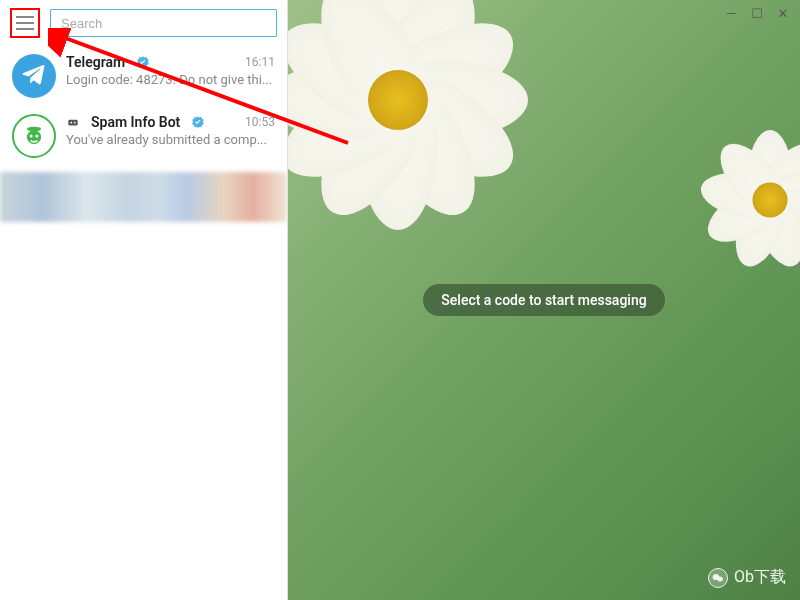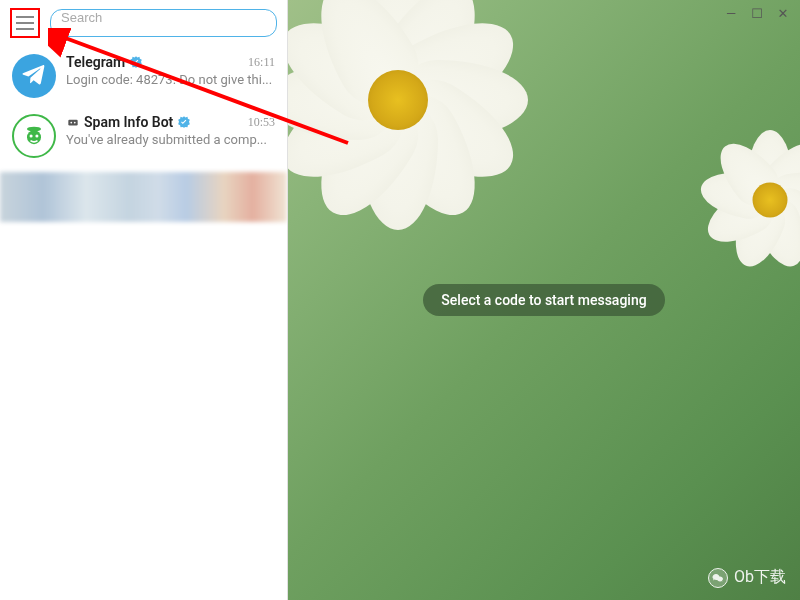--- a/index.html
+++ b/index.html
@@ -11,38 +11,38 @@
     .container { display: flex; width: 100%; height: 100%; }
     
     .sidebar { width: 288px; height: 100%; background: #fff; display: flex; flex-direction: column; border-right: 1px solid #e0e0e0; }
     
     .topbar { display: flex; align-items: center; padding: 8px 10px; gap: 10px; position: relative; }
     
     .menu-button { width: 30px; height: 30px; display: flex; align-items: center; justify-content: center; cursor: pointer; border: 2px solid red; }
     .menu-icon { width: 18px; height: 14px; display: flex; flex-direction: column; justify-content: space-between; }
     .menu-icon span { display: block; height: 2px; background: #888; width: 100%; }
     
-    .search-box { flex: 1; height: 28px; border: 1.5px solid #4fb3e8; border-radius: 12px; padding: 0 10px; font-size: 13px; color: #aaa; display: flex; align-items: flex-start; }
+    .search-box { flex: 1; height: 28px; border: 1.5px solid #4fb3e8; border-radius: 1px; padding: 0 10px; font-size: 13px; color: #aaa; display: flex; align-items: center; }
     .search-box input { border: none; outline: none; width: 100%; font-size: 13px; color: #333; }
     .search-box input::placeholder { color: #aaa; }
     
     .chat-list { flex: 1; overflow-y: auto; }
     
     .chat-item { display: flex; padding: 8px 12px; gap: 10px; cursor: pointer; }
     
     .avatar { width: 44px; height: 44px; border-radius: 50%; flex-shrink: 0; display: flex; align-items: center; justify-content: center; }
     .avatar-telegram { background: #3ba4e0; }
     .avatar-spam { background: #fff; border: 2px solid #3fb848; }
     
     .chat-content { flex: 1; min-width: 0; }
     .chat-header { display: flex; align-items: center; justify-content: space-between; }
-    .chat-name-wrap { display: flex; align-items: center; gap: 4px; min-width: 0; }
+    .chat-name-wrap { display: flex; align-items: center; gap: 11px; min-width: 0; }
     .chat-name { font-weight: 600; font-size: 14px; color: #222; white-space: nowrap; overflow: hidden; text-overflow: ellipsis; }
     .verified-badge { width: 14px; height: 14px; flex-shrink: 0; }
-    .chat-time { font-size: 12px; color: #999; flex-shrink: 0; margin-left: 6px; font-family: Liberation Serif, serif; }
+    .chat-time { font-size: 12px; color: #999; flex-shrink: 0; margin-left: 6px; }
     .chat-preview { font-size: 13px; color: #888; white-space: nowrap; overflow: hidden; text-overflow: ellipsis; margin-top: 2px; }
     
     .blur-row { height: 50px; margin: 6px 0; background: linear-gradient(90deg, #c8d4dc 0%, #b0c4d8 15%, #dce6ec 30%, #c4d4e0 45%, #d0dce8 55%, #b8cce4 65%, #e8d4c0 78%, #e4b0a0 88%, #f0e4d4 100%); filter: blur(2px); }
     
     .main-content { flex: 1; height: 100%; position: relative; background: linear-gradient(135deg, #a0c088 0%, #8ab478 20%, #6fa060 50%, #5a9050 80%, #4f8045 100%); display: flex; align-items: center; justify-content: center; overflow: hidden; }
     
     .flower-big { position: absolute; top: -30px; left: -20px; width: 260px; height: 260px; }
     .flower-petals { position: absolute; width: 100%; height: 100%; }
     .petal { position: absolute; width: 80px; height: 130px; background: radial-gradient(ellipse at 50% 100%, #f8f8f0 0%, #f4f4ea 60%, #ecece0 100%); border-radius: 50% 50% 50% 50% / 70% 70% 30% 30%; top: 50%; left: 50%; transform-origin: 50% 100%; }
     .flower-center { position: absolute; top: 50%; left: 50%; width: 60px; height: 60px; background: radial-gradient(circle, #e8c020 0%, #d4a818 60%, #b89010 100%); border-radius: 50%; transform: translate(-50%, -50%); }

